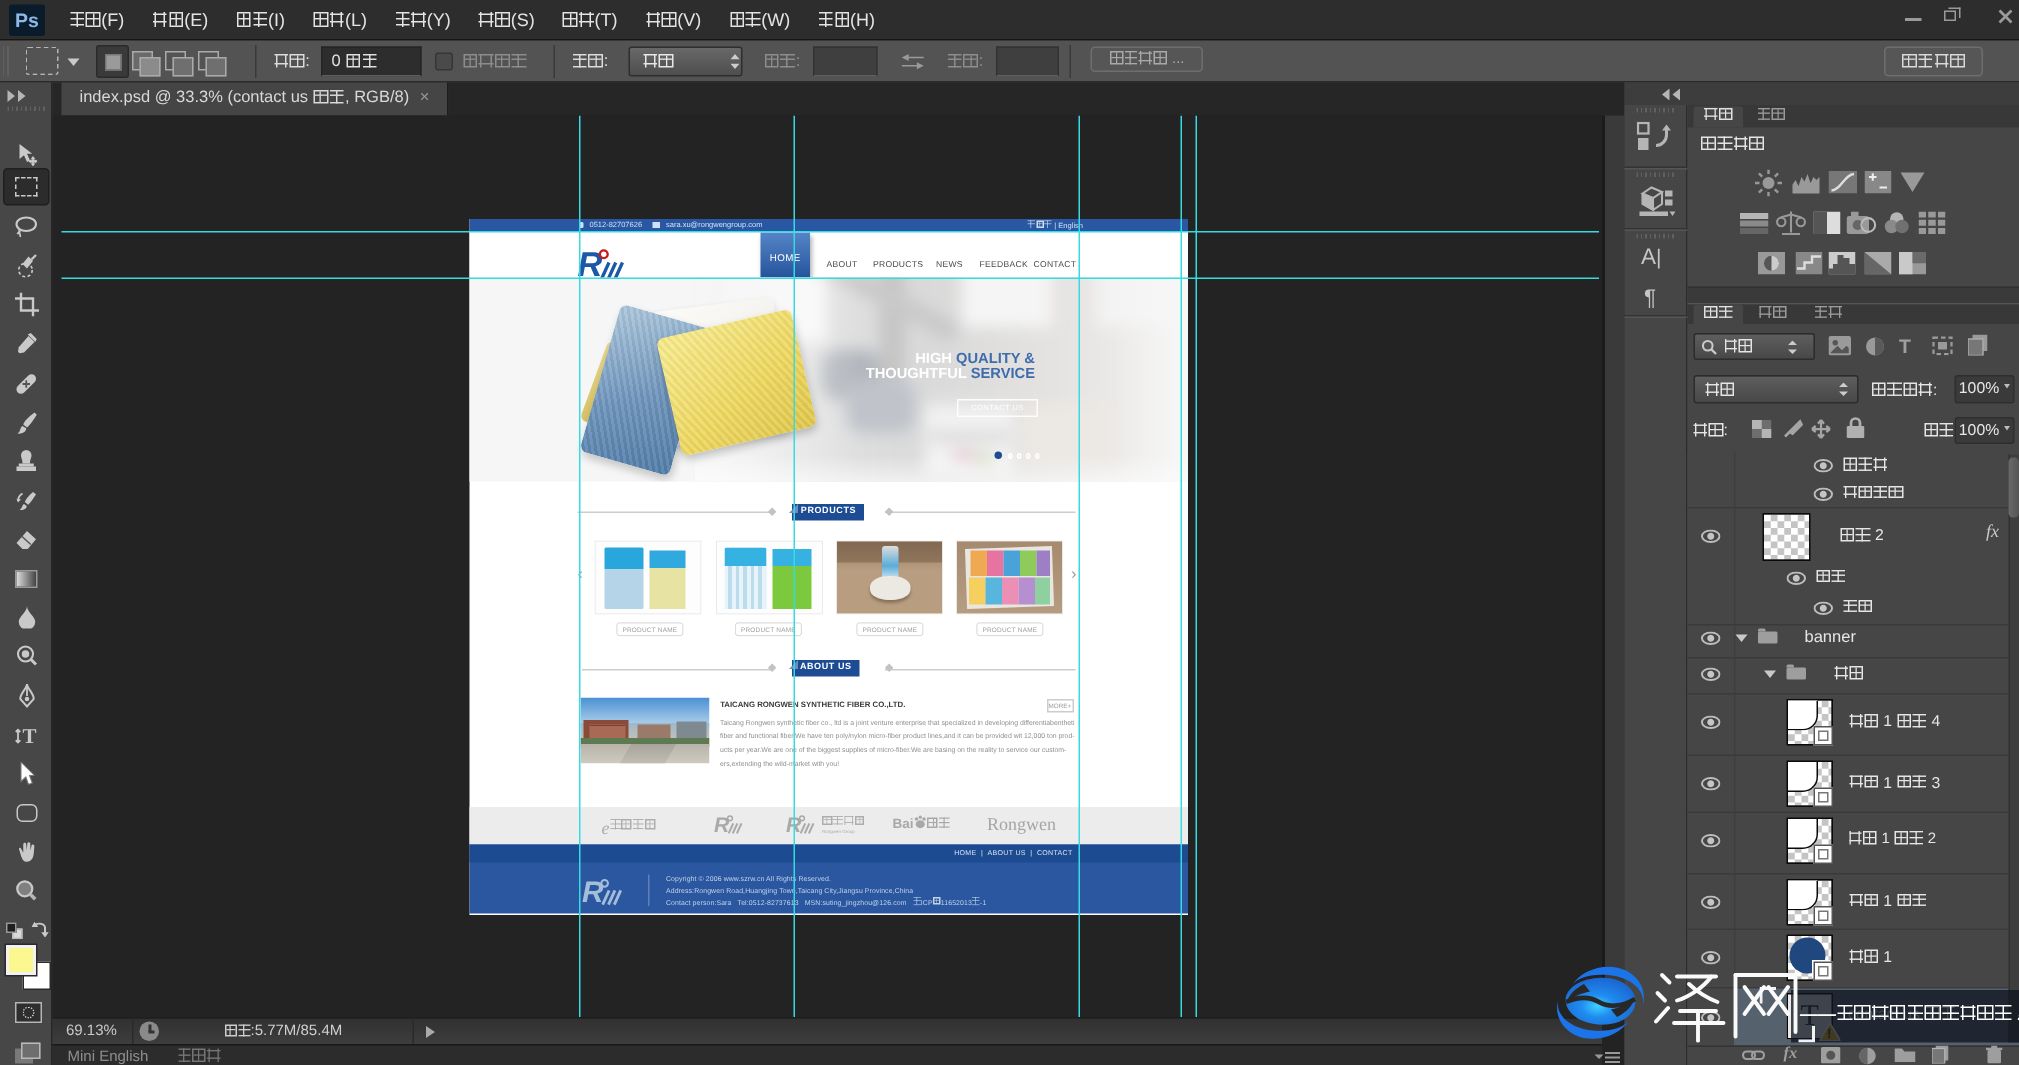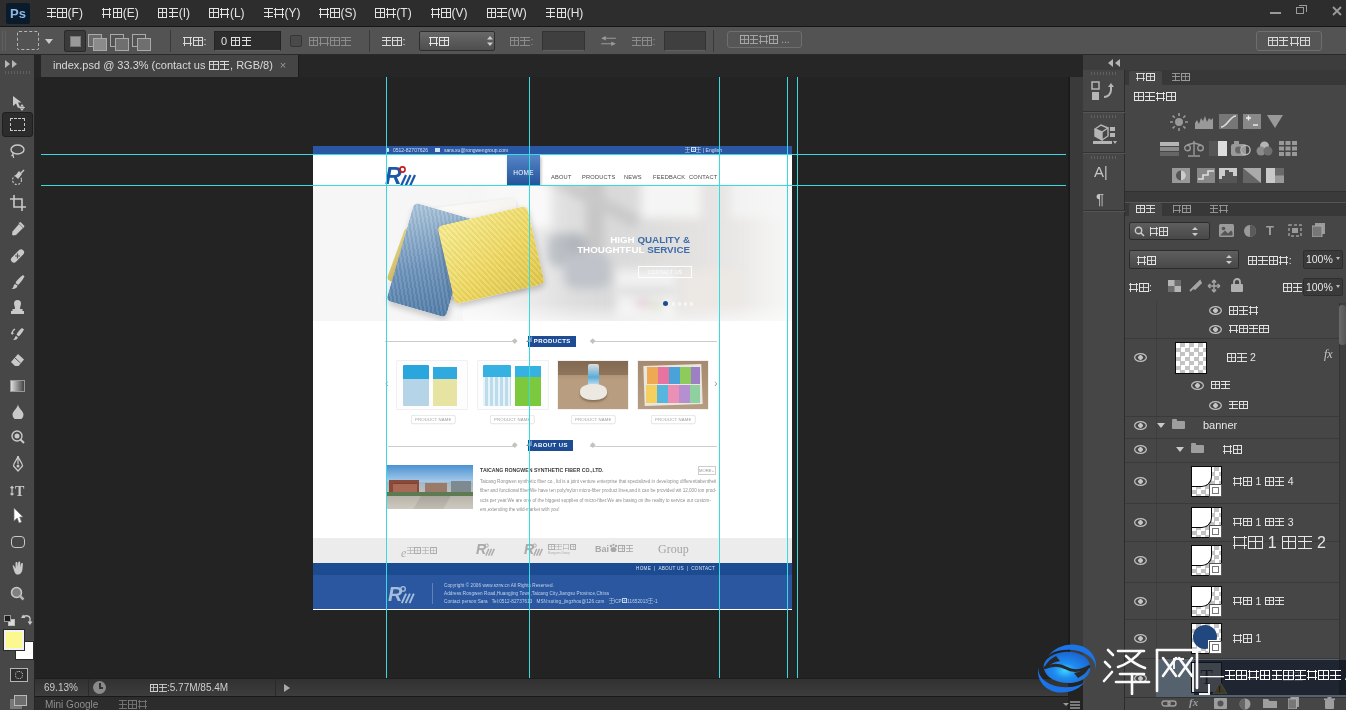--- a/index.html
+++ b/index.html
@@ -405,21 +405,21 @@
             <path d="M25 21 L30 10"></path>
           </g>
         </svg>
     <div class="abs" style="left:235px;top:6px;font-size:6.5px;color:#adadad"><i class="g2" style="width:6.5px;height:6.5px"></i><i class="g" style="width:6.5px;height:6.5px"></i><i class="g3" style="width:6.5px;height:6.5px"></i><i class="g2" style="width:6.5px;height:6.5px"></i><div style="font-size:3px;margin-top:0">Rongwen Group</div></div>
     <div class="abs" style="left:282px;top:5px;font-weight:bold;font-size:9px;color:#a8a8a8">Bai<svg width="9" height="10" viewBox="0 0 9 10" style="display:inline;vertical-align:-1px">
             <circle cx="2" cy="3" r="1.2" fill="#a8a8a8"></circle>
             <circle cx="7" cy="3" r="1.2" fill="#a8a8a8"></circle>
             <circle cx="4.5" cy="1.8" r="1.1" fill="#a8a8a8"></circle>
             <ellipse cx="4.5" cy="6.5" rx="3" ry="2.6" fill="#a8a8a8"></ellipse>
           </svg><i class="g2" style="width:7px;height:7px"></i><i class="g" style="width:7px;height:7px"></i></div>
-    <div class="abs" style="left:345px;top:4px;font-family:'Liberation Serif';font-size:12px;color:#a5a5a5">Group</div>
+    <div class="abs" style="left:345px;top:4px;font-family:'Liberation Serif';font-size:12px;color:#a5a5a5">Rongwen</div>
   </div>
 
   <div class="abs" style="left:0;top:416.5px;width:479px;height:46.5px;background:#2a57a0">
     <div class="abs" style="left:0;top:0;width:479px;height:12px;background:#1d4b91">
       <span class="abs" style="right:77px;top:3px;color:#d8e4f2;font-size:4.7px;letter-spacing:.2px">HOME&nbsp;&nbsp;|&nbsp;&nbsp;ABOUT US&nbsp;&nbsp;|&nbsp;&nbsp;CONTACT</span>
     </div>
     <svg class="abs" style="left:75px;top:22px" width="31" height="19" viewBox="0 0 36 22">
           <text x="0" y="19" font-family="Liberation Sans" font-weight="bold" font-style="italic" font-size="23" fill="#a4bdd9">R</text>
           <circle cx="17.5" cy="4.5" r="2.6" fill="none" stroke="#a4bdd9" stroke-width="1.6"></circle>
           <g stroke="#a4bdd9" stroke-width="2.2">
@@ -453,21 +453,21 @@
  <div class="abs" style="left:58px;top:2px;width:13px;height:13px;background:#8a8a8a;border-radius:50%">
       <span class="abs" style="left:6px;top:2px;width:1.5px;height:5px;background:#333"></span>
       <span class="abs" style="left:6px;top:6px;width:4px;height:1.5px;background:#333"></span>
     </div>
  <div class="abs sep" style="left:53px;top:0;width:1px;height:18px;background:#2a2a2a"></div>
  <div class="abs" style="left:114px;top:3px;color:#cecece"><i class="g2" style="width:.8em;height:.8em"></i><i class="g" style="width:.8em;height:.8em"></i>:5.77M/85.4M</div>
  <div class="abs" style="left:249px;top:5px;width:0;height:0;border:4px solid transparent;border-left:6px solid #aaa"></div>
  <div class="abs sep" style="left:240px;top:0;width:1px;height:18px;background:#2a2a2a"></div>
 </div>
 <div class="abs" id="bottombar">
- <div class="abs" style="left:10px;top:2px">Mini Google</div>
+ <div class="abs" style="left:10px;top:2px">Mini English</div>
  <div class="abs" style="left:83px;top:2px;color:#777"><i class="g"></i><i class="g2"></i><i class="g3"></i></div>
  <svg class="abs" style="left:1028px;top:4px" width="17" height="8" viewBox="0 0 17 8">
       <path d="M0 2 l3 3 3-3Z" fill="#999"></path>
       <g stroke="#999" stroke-width="1.3">
         <path d="M7 1h10M7 4h10M7 7h10"></path>
       </g>
     </svg>
 </div>
 
 <div class="abs" id="dock">
@@ -700,21 +700,21 @@
       </div>
   <div class="ltext" style="left:107px;top:445.7px;color:#e6e6e6;font-size:10.5px"><i class="g3"></i><i class="g2"></i> 1 <i class="g2"></i><i class="g"></i> 3</div>
   <div class="rowline" style="top:471px"></div>
   <div class="eye" style="left:9px;top:486px"></div>
   <div class="abs checker" style="left:66px;top:475px;width:31px;height:31px">
         <div class="abs" style="left:0;top:0;width:20px;height:20px;background:#fff;border-right:1.5px solid #0a0a0a;border-bottom:1.5px solid #0a0a0a;border-radius:0 0 10px 0"></div>
         <div class="abs" style="left:17px;top:17px;width:13px;height:13px;background:#fff;border:1px solid #555">
           <span class="abs" style="left:2px;top:2px;width:7px;height:7px;border:1px solid #777"></span>
         </div>
       </div>
-  <div class="ltext" style="left:107px;top:464px;color:#e6e6e6;font-size:16px"><i class="g3"></i><i class="g2"></i> 1 <i class="g2"></i><i class="g"></i> 2</div>
+  <div class="ltext" style="left:107px;top:484px;color:#e6e6e6;font-size:10px"><i class="g3"></i><i class="g2"></i> 1 <i class="g2"></i><i class="g"></i> 2</div>
   <div class="rowline" style="top:511.6px"></div>
   <div class="eye" style="left:9px;top:526.6px"></div>
   <div class="abs checker" style="left:66px;top:515.6px;width:31px;height:31px">
         <div class="abs" style="left:0;top:0;width:20px;height:20px;background:#fff;border-right:1.5px solid #0a0a0a;border-bottom:1.5px solid #0a0a0a;border-radius:0 0 10px 0"></div>
         <div class="abs" style="left:17px;top:17px;width:13px;height:13px;background:#fff;border:1px solid #555">
           <span class="abs" style="left:2px;top:2px;width:7px;height:7px;border:1px solid #777"></span>
         </div>
       </div>
   <div class="ltext" style="left:107px;top:524.6px;color:#e6e6e6;font-size:10.5px"><i class="g3"></i><i class="g2"></i> 1 <i class="g2"></i><i class="g"></i></div>
   <div class="rowline" style="top:549px"></div>

